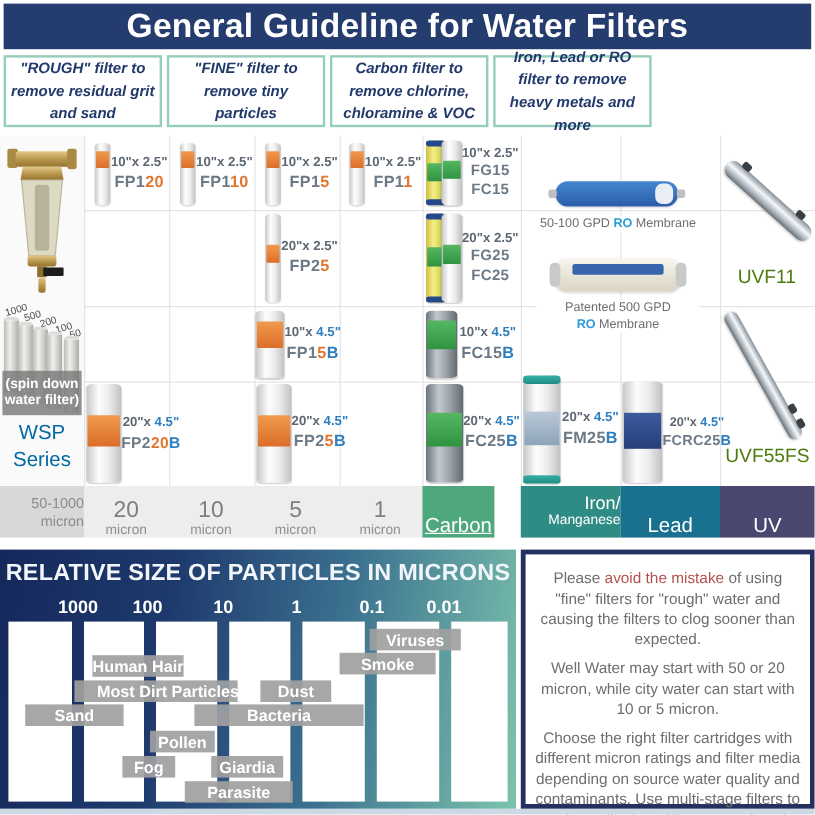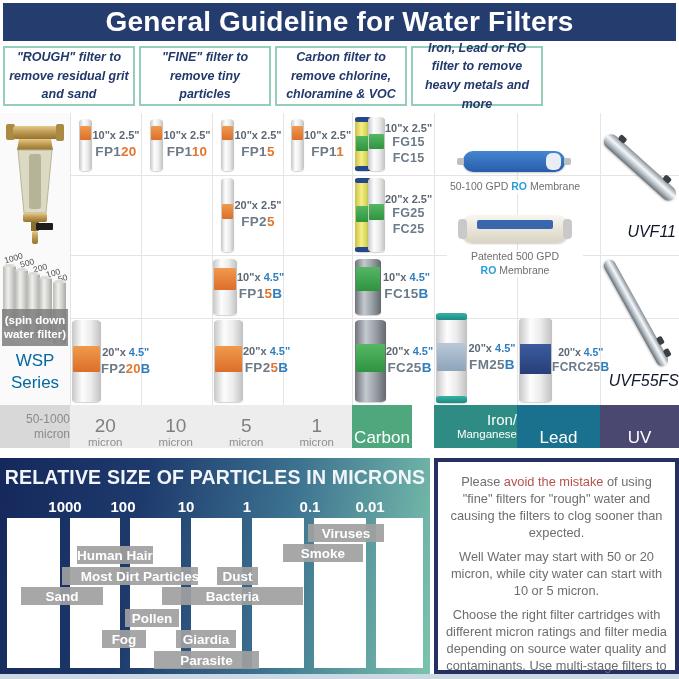--- a/index.html
+++ b/index.html
@@ -44,37 +44,37 @@
   .rowhite{position:absolute;left:461px;top:215px;width:108px;height:28px;border-radius:12px;background:linear-gradient(180deg,#f8f6ef,#d9d4c4);box-shadow:0 1px 2px rgba(0,0,0,.2);}
   .rowhite .band{position:absolute;left:16px;right:16px;top:5px;height:9px;background:#3a66ad;border-radius:2px;}
   .rowhite .capL,.rowhite .capR{position:absolute;width:9px;height:20px;top:4px;background:#c9c9c9;border-radius:4px;}
   .rowhite .capL{left:-3px}.rowhite .capR{right:-3px}
   .cap{position:absolute;text-align:center;font-size:10.5px;color:#6f6f6f;background:#fff;line-height:1.3;}
   .cap .ro{color:#2b9cd8;font-weight:bold;}
 
   
   .uvtube{position:absolute;border-radius:8px;background:linear-gradient(180deg,#868e96,#f4f8fb 40%,#aeb6bd 72%,#666e76);box-shadow:0 1px 2px rgba(0,0,0,.25);}
   .uvtube .fit{position:absolute;width:8px;height:6px;background:#3a3f44;border-radius:2px;top:-5px;}
-  .uvlabel{position:absolute;text-align:right;font-size:16px;color:#0f172a;font-style:italic;}
+  .uvlabel{position:absolute;text-align:center;font-size:16px;color:#4d7c0f;}
 
   
   .meshwrap{position:absolute;left:3px;top:252px;width:66px;height:96px;}
   .mesh{position:absolute;width:13px;height:62px;border-radius:5px/3px;background:linear-gradient(90deg,#b9b9b5,#efefec 40%,#cfcfcb 70%,#a9a9a5);border-top:3px solid #dcdcda;}
   .mlabel{position:absolute;font-size:8.5px;color:#4c4c4c;transform:rotate(-16deg);white-space:nowrap;}
   .badge{position:absolute;left:2px;top:309px;width:66px;background:rgba(122,122,122,.82);color:#fff;font-weight:bold;font-size:11.5px;line-height:1.25;text-align:center;padding:4px 0;}
   .wsp{position:absolute;left:0;top:350px;width:70px;text-align:center;font-size:17px;color:#0369a1;line-height:1.3;}
 
   
   .strip{position:absolute;top:405px;height:43px;display:flex;align-items:flex-end;justify-content:center;text-align:center;box-sizing:border-box;}
   .s-range{left:0;width:70px;background:#d8d8d8;color:#8b8b8b;font-size:12px;line-height:1.25;flex-direction:column;}
   .s-microns{left:70px;width:282px;background:#ededed;justify-content:space-around;}
   .mcell{width:70px;color:#7f7f7f;line-height:1.05;}
   .mcell .num{font-size:19px;}
   .mcell .sub{font-size:11.5px;color:#8f8f8f;}
-  .s-carbon{left:352px;width:60px;background:#4ea77d;color:#fff;font-size:17px;}
+  .s-carbon{left:352px;width:60px;background:#4ea77d;color:#fff;font-size:17px;text-decoration:underline;}
   .s-iron{left:434px;width:83px;background:#2f8c84;color:#fff;flex-direction:column;line-height:1.1;}
   .s-iron .l1{font-size:15px;}.s-iron .l2{font-size:11.5px;}
   .s-lead{left:517px;width:83px;background:#19708f;color:#fff;font-size:17px;}
   .s-uv{left:600px;width:79px;background:#4a4870;color:#fff;font-size:17px;}
   .strip.colm{display:flex;flex-direction:column;}
 
   
   .chart{position:absolute;left:0;top:458px;width:430px;height:216px;background:linear-gradient(100deg,#15285b 0%,#1e3a6d 32%,#3c7290 64%,#7cc4ad 100%);}
   .chart-title{position:absolute;left:0;top:8px;width:100%;text-align:center;color:#f2f6fa;font-size:19.5px;font-weight:bold;letter-spacing:.2px;}
   .tick{position:absolute;top:40px;transform:translateX(-50%);color:#fff;font-weight:bold;font-size:15px;}
@@ -391,27 +391,27 @@
         <div class="pcol" style="left: 191px; width: 51px;"></div>
         <div class="pcol" style="left: 252px; width: 52px;"></div>
         <div class="pcol" style="left: 314px; width: 52px;"></div>
         <div class="pcol" style="left: 376px; width: 47px;"></div>
       </div>
     <div>
         <div class="pbar" title="0.07-0.004 micron" style="left: 308px; top: 66px; width: 76px;">Viruses</div>
         <div class="pbar" title="0.2-0.01 micron" style="left: 283px; top: 86px; width: 80px;">Smoke</div>
         <div class="pbar" title="600-30 micron" style="left: 77px; top: 88px; width: 76px;">Human Hair</div>
         <div class="pbar" title="1000-10 micron" style="left: 62px; top: 109px; width: 116px; padding-left: 20px;">Most Dirt Particles</div>
-        <div class="pbar" title="2.5-0.25 micron" style="left: 217px; top: 109px; width: 41px;">Dust</div>
+        <div class="pbar" title="2.5-0.25 micron" style="left: 217px; top: 109px; width: 59px;">Dust</div>
         <div class="pbar" title="5000-200 micron" style="left: 21px; top: 129px; width: 82px;">Sand</div>
         <div class="pbar" title="20-0.1 micron" style="left: 162px; top: 129px; width: 141px;">Bacteria</div>
         <div class="pbar" title="90-10 micron" style="left: 125px; top: 151px; width: 54px;">Pollen</div>
         <div class="pbar" title="200-40 micron" style="left: 102px; top: 172px; width: 44px;">Fog</div>
         <div class="pbar" title="12-1 micron" style="left: 176px; top: 172px; width: 60px;">Giardia</div>
-        <div class="pbar" title="30-1 micron" style="left: 154px; top: 193px; width: 105px;">Parasite</div>
+        <div class="pbar" title="30-1 micron" style="left: 154px; top: 193px; width: 90px;">Parasite</div>
       </div>
   </div>
 
   <div class="panel">
     <p><span>Please </span><span class="red">avoid the mistake</span><span> of using "fine" filters for "rough" water and causing the filters to clog sooner than expected.</span></p>
     <p>Well Water may start with 50 or 20 micron, while city water can start with 10 or 5 micron.</p>
     <p>Choose the right filter cartridges with different micron ratings and filter media depending on source water quality and contaminants. Use multi-stage filters to achieve the best filtering result and longer cartridge life.</p>
 
   </div>
 

